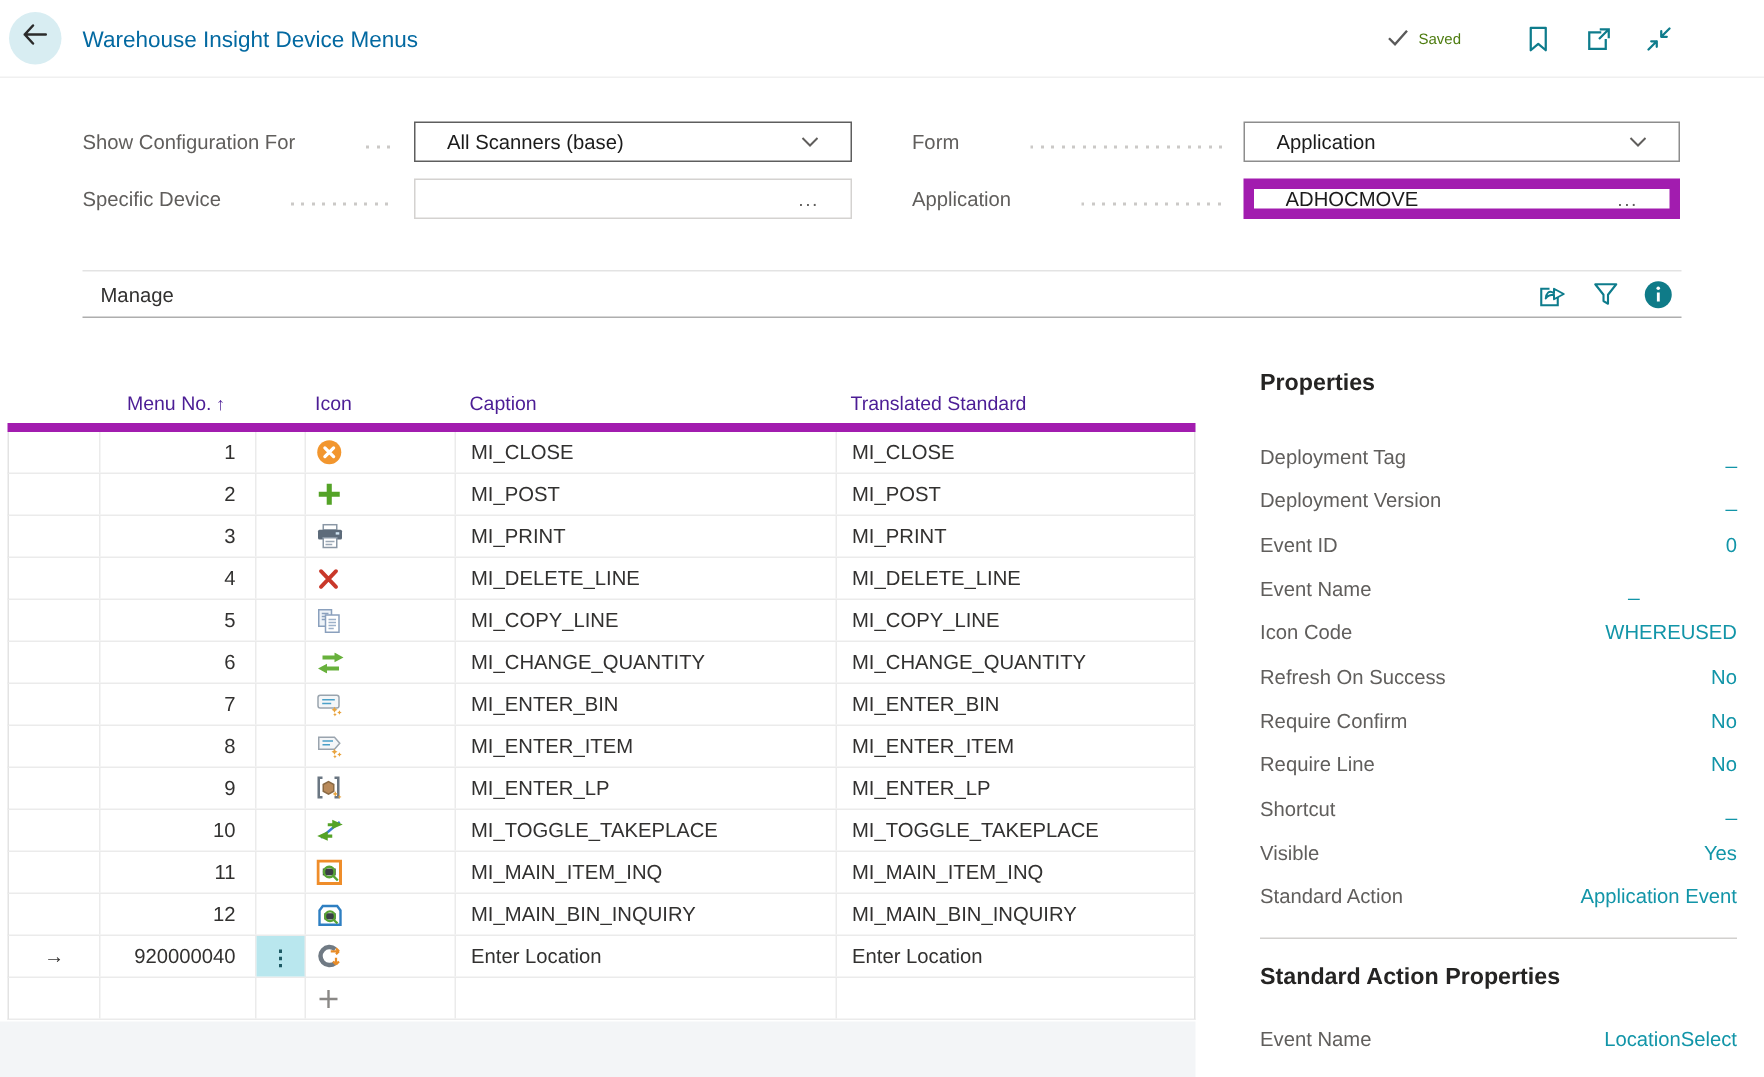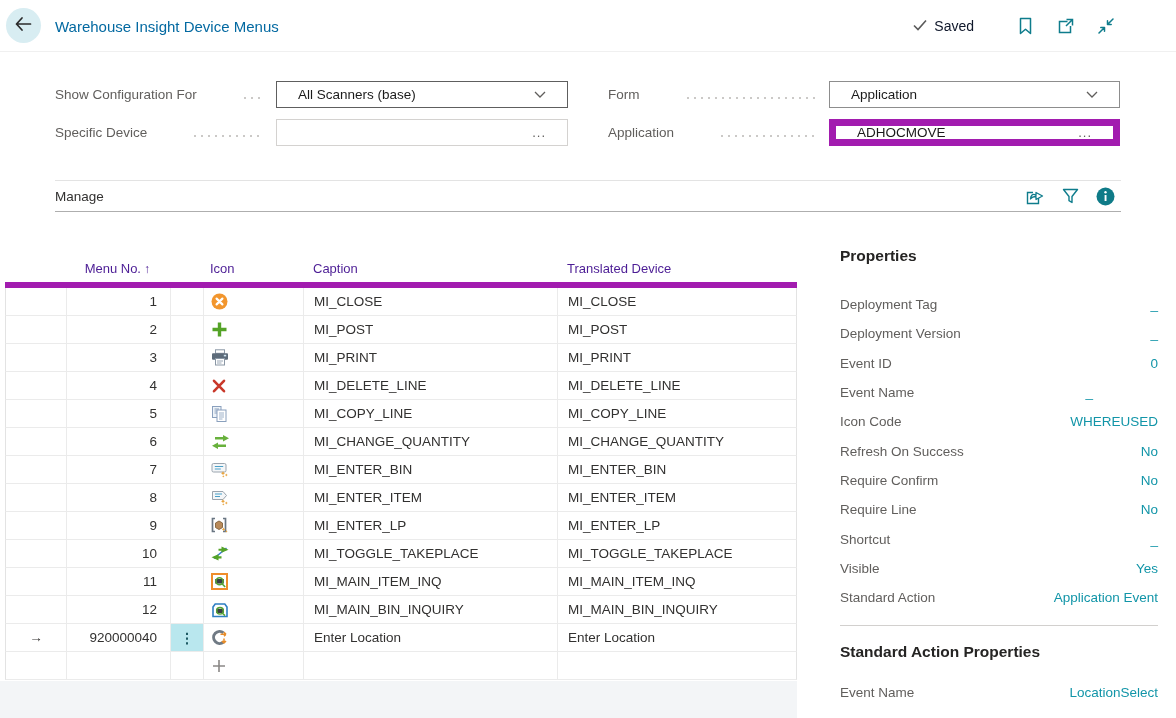--- a/index.html
+++ b/index.html
@@ -11,43 +11,43 @@
 
   
   .topbar { position:absolute; top:0; left:0; width:1176px; height:52px;
             border-bottom:1px solid #f0f0f0; background:#fff; }
   .back-btn { position:absolute; left:6px; top:8px; width:35px; height:35px;
               border-radius:50%; background:#d8edf2; display:flex;
               align-items:center; justify-content:center; cursor:pointer; }
   .page-title { position:absolute; left:55px; top:18px; font-size:15px; color:#0369a1; }
   .topbar-right { position:absolute; right:62px; top:0; height:52px;
                   display:flex; align-items:center; gap:24px; }
-  .saved { display:flex; align-items:center; gap:7px; font-size:14px;
-           color:#0f172a; margin-right:20px;text-align:right; }
+  .saved { display:flex; align-items:center; gap:7px; font-size:10px;
+           color:#4d7c0f; margin-right:20px;text-align:right; }
   .tb-icon { display:flex; align-items:center; cursor:pointer; }
 
   
   .f-label { position:absolute; display:flex; align-items:center;
              font-size:13.5px; color:#605e5c; height:27px;gap:37px; }
   .f-leader { flex:1; height:2px; margin:6px 8px 0 10px;
               background:repeating-linear-gradient(90deg,#cbc9c7 0 2px,transparent 2px 7px); }
   .f-input { position:absolute; height:27px; background:#fff; display:flex;
              align-items:center; font-size:13.5px; color:#1b1b1b; padding:0 21px; }
   .f-input .val { flex:1; white-space:nowrap; overflow:hidden; }
   .assist { color:#605e5c; letter-spacing:1px; font-size:13px; }
   #cfg-input  { left:276px; top:81px;  width:292px; border:1px solid #5e5e5e; }
   #dev-input  { left:276px; top:119px; width:292px; border:1px solid #d4d2d0; }
   #form-input { left:829px; top:81px;  width:291px; border:1px solid #8d8d8d; }
   #app-input  { left:829px; top:119px; width:291px; border:7px solid #a21caf; }
 
   
   .manage-bar { position:absolute; left:55px; top:180px; width:1066px; height:32px;
                 border-top:1px solid #e3e3e3; border-bottom:1px solid #aeaeae;
                 display:flex; align-items:center; background:#fff; }
-  .manage-label { font-size:13.5px; color:#323130; cursor:pointer; }
+  .manage-label { margin-left:12px; font-size:13.5px; color:#323130; cursor:pointer; }
   .manage-icons { margin-left:auto; display:flex; align-items:center; gap:17px; padding-right:6px; }
 
   
   .grid { position:absolute; left:5px; top:255px; width:792px; font-size:13.5px; }
   .g-head, .g-row { display:grid; grid-template-columns:61px 104px 33px 100px 254px 240px; }
   .g-head { height:33px; align-items:center; color:#4c1d95; font-size:13px;
             border-bottom:6px solid #a21caf;text-align:center; }
   .g-head .h-cell { display:flex; align-items:center; height:100%; cursor:pointer; }
   .h-num  { justify-content:flex-end; padding-right:20px; }
   .h-icon { padding-left:7px; }
@@ -191,21 +191,21 @@
 <div class="grid">
   <div class="g-head">
     <div class="h-cell"></div>
     <div class="h-cell h-num">
       <span>Menu No.</span>
         <span class="sort-arrow">↑</span>
     </div>
     <div class="h-cell"></div>
     <div class="h-cell h-icon">Icon</div>
     <div class="h-cell h-text">Caption</div>
-    <div class="h-cell h-text">Translated Device</div>
+    <div class="h-cell h-text">Translated Standard</div>
   </div>
   <div>
       <div class="g-row">
         <div class="g-cell c-ind"></div>
         <div class="g-cell c-num">1</div>
         <div class="g-cell c-dots"></div>
         <div class="g-cell c-icon">
           <span class="tbl-icon">
             <svg width="17" height="17" viewBox="0 0 17 17">
               <circle cx="8.5" cy="8.5" r="8" fill="#f2962e"></circle>

